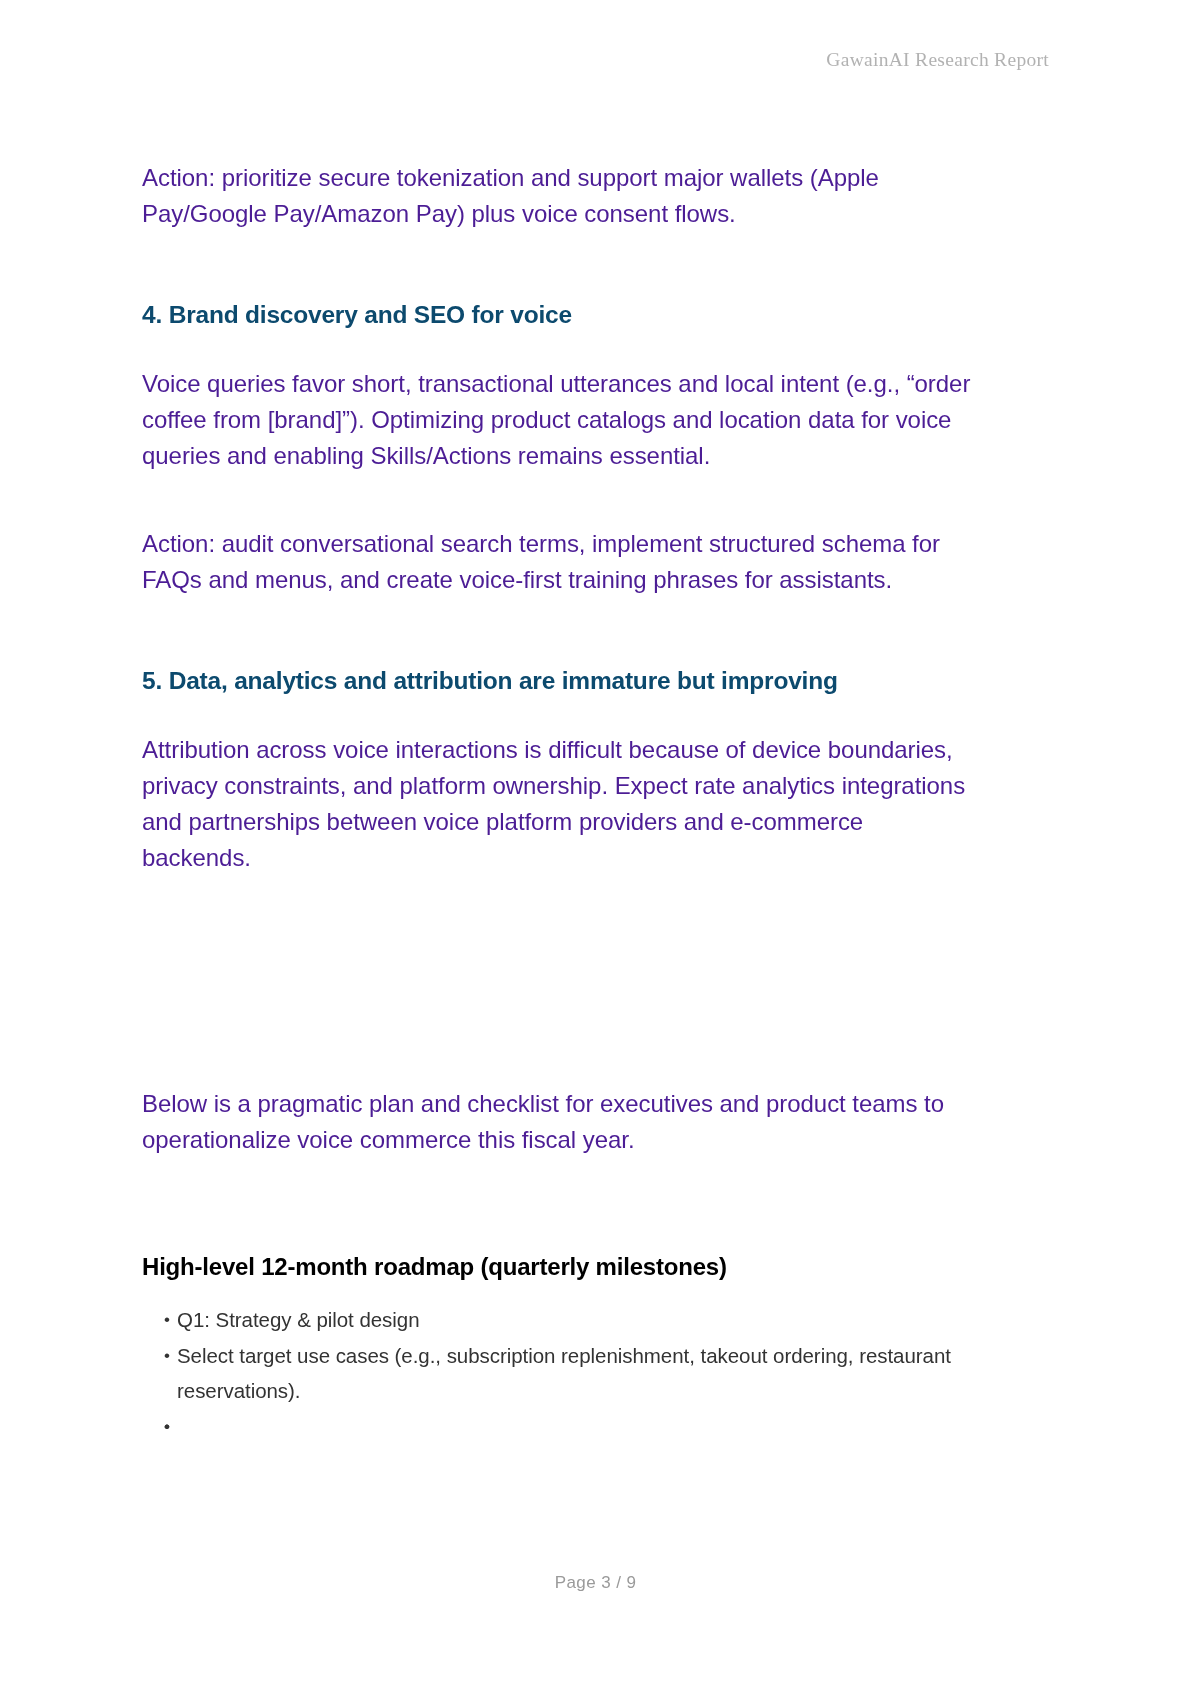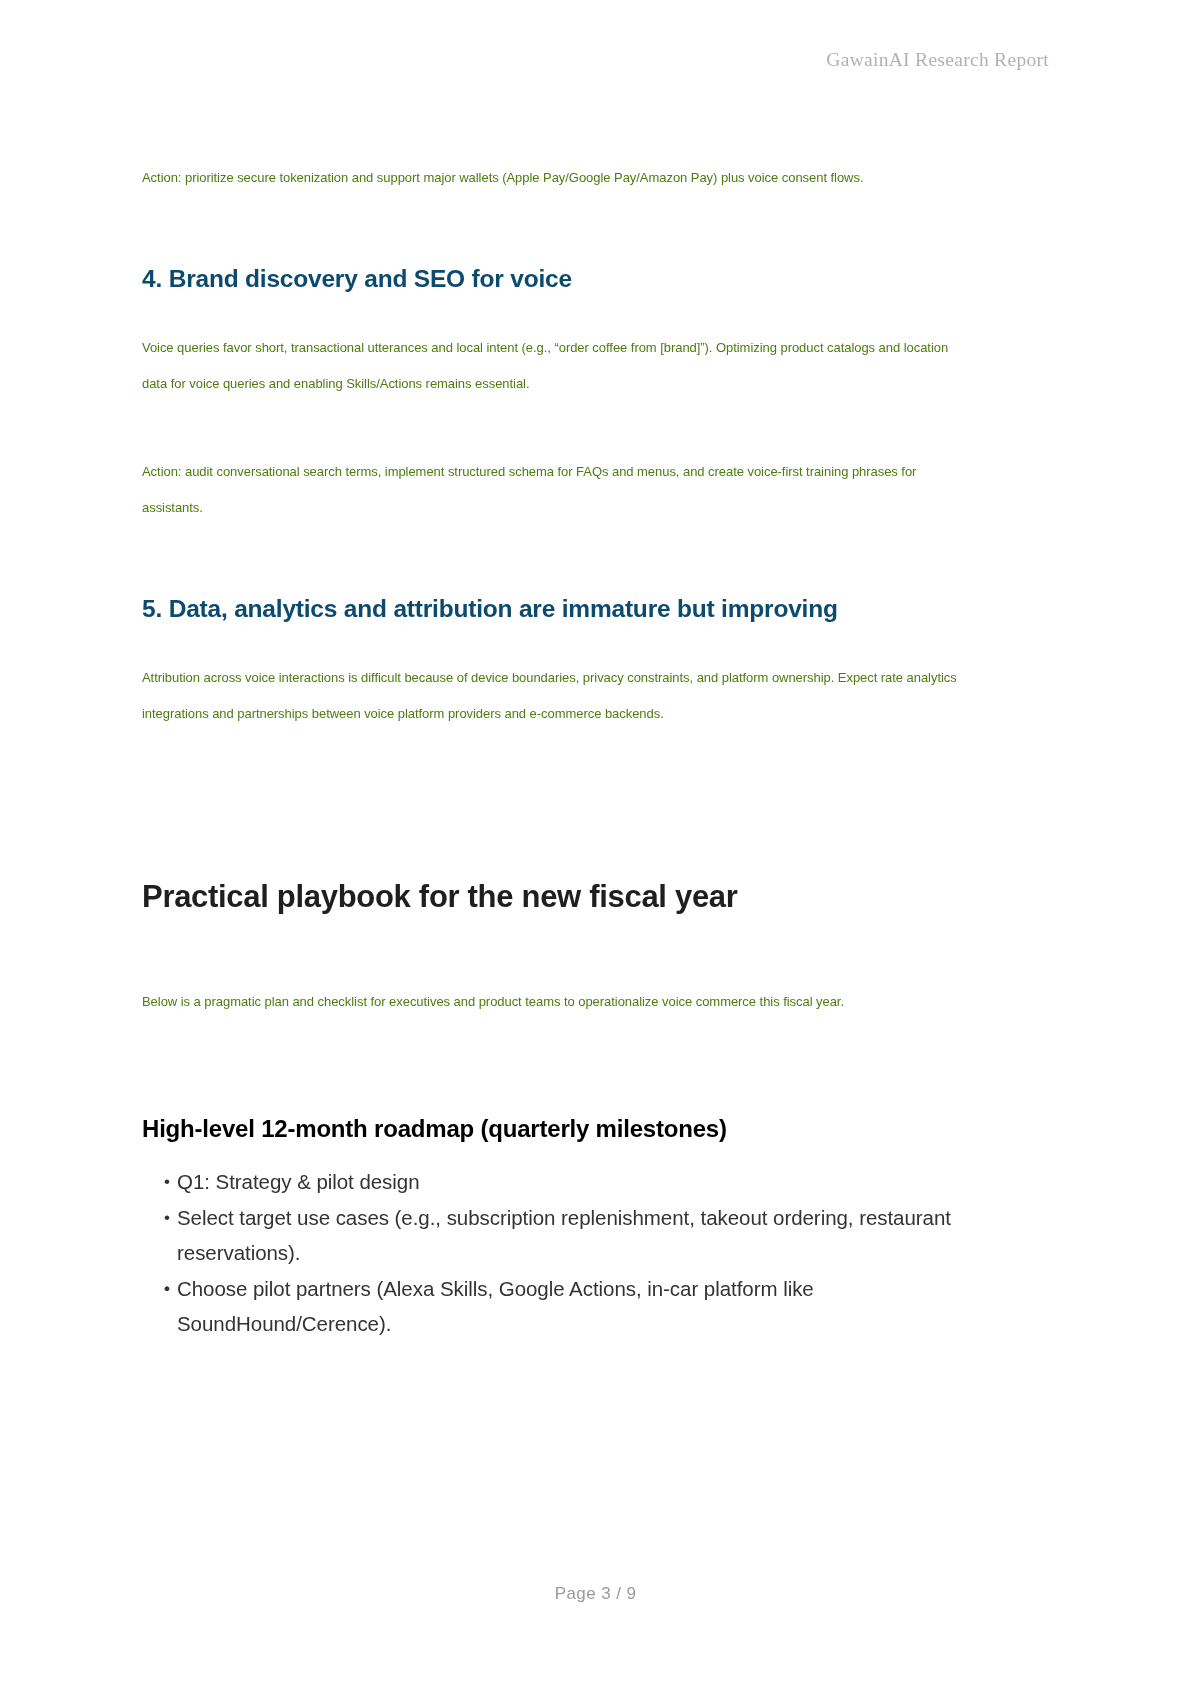--- a/index.html
+++ b/index.html
@@ -35,23 +35,23 @@
     position: absolute;
     top: 160px;
     left: 142px;
     width: 830px;
     font-family: "Liberation Sans", "DejaVu Sans", sans-serif;
     color: #2b2b2b;
   }
 
   p.body-text {
     margin: 0 0 0 0;
-    font-size: 13px;
+    font-size: 24px;
     line-height: 36px;
-    color: #4d7c0f;
+    color: #4c1d95;
     font-weight: 400;
     letter-spacing: -0.05px;
   }
 
   .gap-sm { height: 34px; }
   .gap-md { height: 52px; }
   .gap-lg { height: 66px; }
   .gap-xl { height: 92px; }
 
   h2.section-heading {
@@ -100,21 +100,21 @@
     left: 0;
     top: 0;
     color: #333333;
     font-size: 17px;
     line-height: 35px;
   }
 
   
   .page-footer {
     position: absolute;
-    bottom: 82px;
+    bottom: 93px;
     left: 0;
     right: 0;
     text-align: center;
     font-family: "Liberation Sans", "DejaVu Sans", sans-serif;
     font-size: 17px;
     color: #9a9a9a;
     letter-spacing: 0.4px;
     line-height: 1;
   }
 </style>
@@ -147,36 +147,35 @@
 
     <div class="gap-sm"></div>
 
     <p class="body-text">Attribution across voice interactions is difficult because of device boundaries, privacy constraints, and platform ownership. Expect rate analytics integrations and partnerships between voice platform providers and e-commerce backends.</p>
 
     <div class="gap-md"></div>
 
 
     <div class="gap-xl"></div>
 
-    <h1 class="chapter-heading">Practical playbook for the new fiscal year</h1>
 
     <div class="gap-lg"></div>
 
     <p class="body-text">Below is a pragmatic plan and checklist for executives and product teams to operationalize voice commerce this fiscal year.</p>
 
     <div class="gap-xl"></div>
 
     <h3 class="sub-heading">High-level 12-month roadmap (quarterly milestones)</h3>
 
     <div style="height:18px"></div>
 
     <ul class="bullet-list" id="roadmap-list">
         <li><span class="bullet-dot">•</span><span>Q1: Strategy &amp; pilot design</span></li>
         <li><span class="bullet-dot">•</span><span>Select target use cases (e.g., subscription replenishment, takeout ordering, restaurant reservations).</span></li>
         <li><span class="bullet-dot">•</span></li>
-        <li><span class="bullet-dot">•</span><span>Choose pilot partners (Alexa Skills, Google Actions, in-car platform like SoundHound/Cerence).</span></li>
+        <li><span class="bullet-dot">•</span></li>
       </ul>
 
   </div>
 
   <div class="page-footer">Page 3 / 9</div>
 
 </div>
 
 </body></html>

